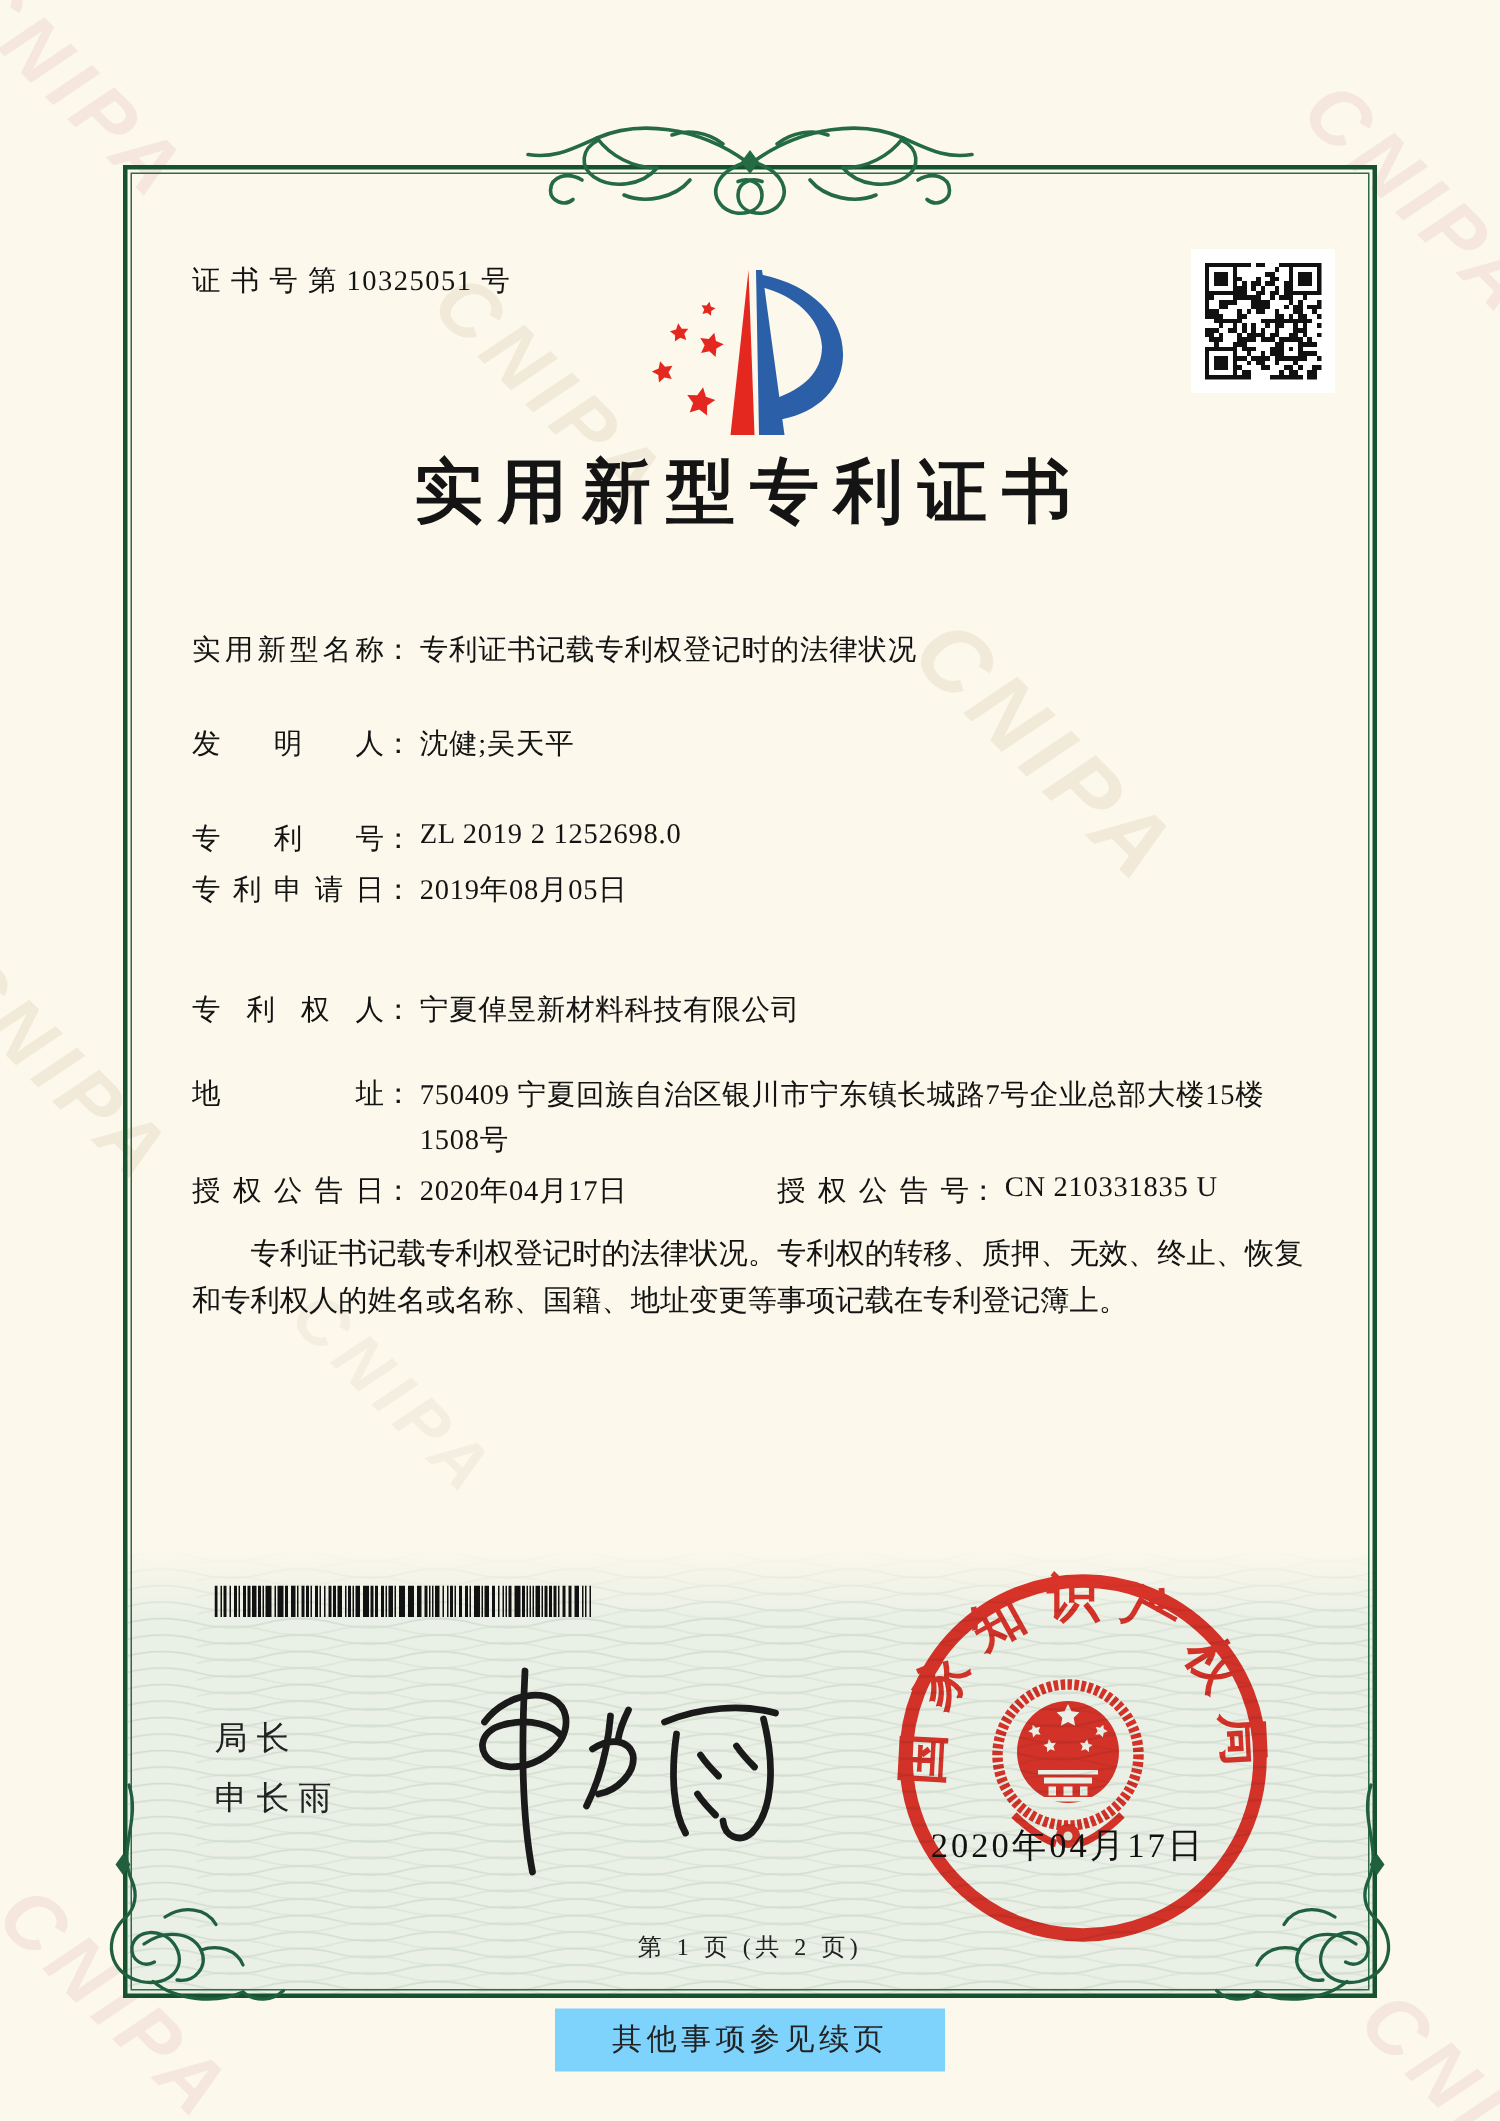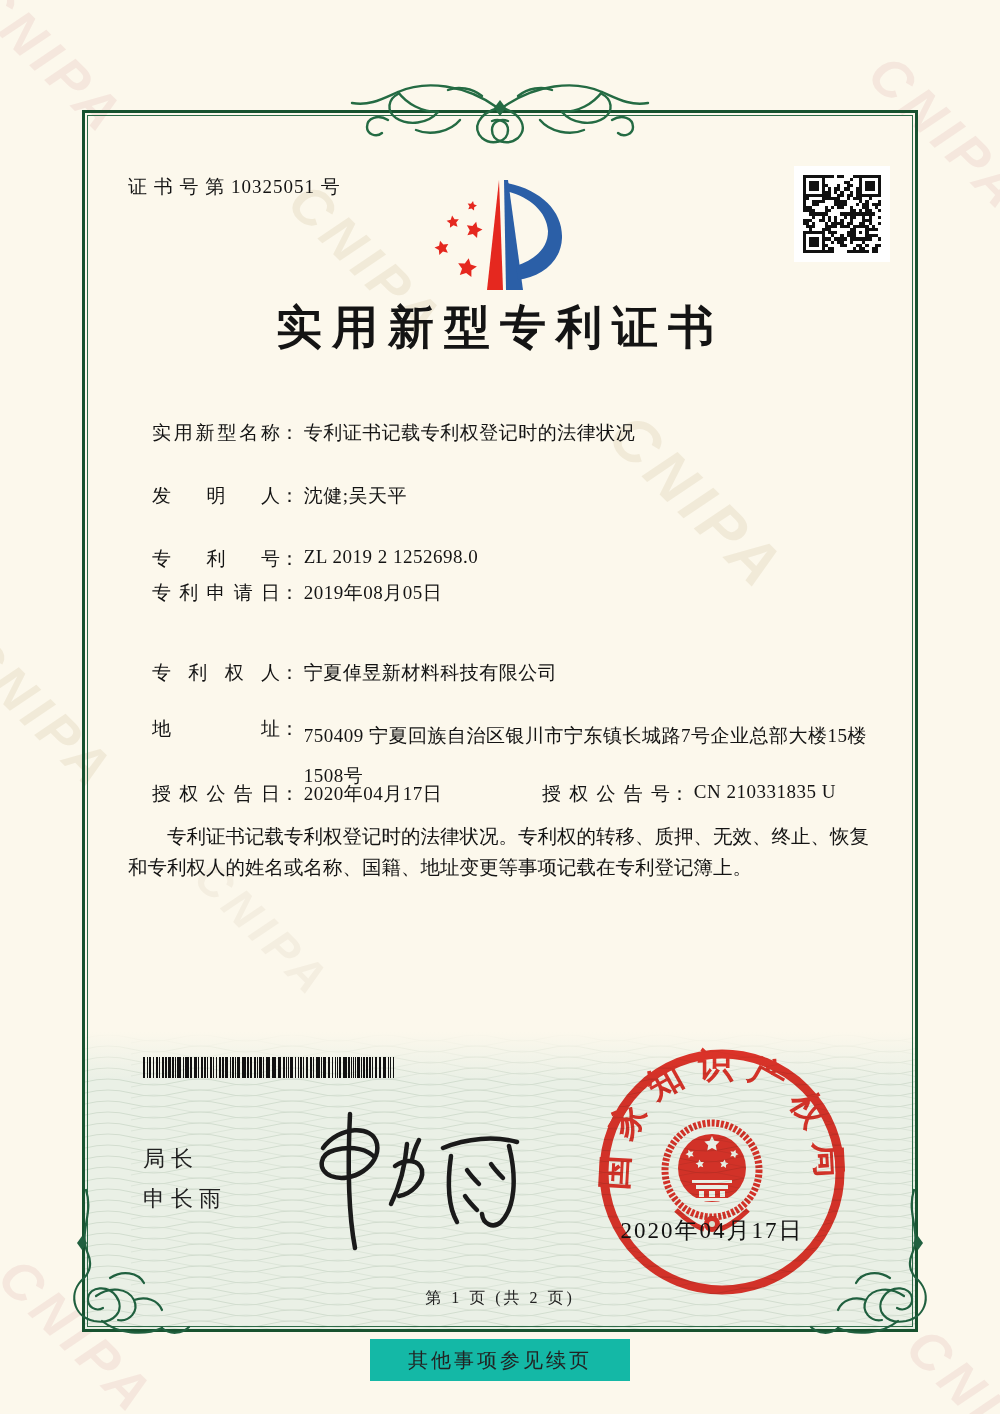--- a/index.html
+++ b/index.html
@@ -38,24 +38,24 @@
   }
   .qrbox svg{position:absolute;left:9px;top:9px;}
   .title{
     position:absolute;left:0;top:297px;width:100%;text-align:center;z-index:2;
     font-size:46px;font-weight:700;letter-spacing:10px;
   }
   
   .frow{position:absolute;left:128px;z-index:2;font-size:19px;}
   .lbl{
     display:inline-block;width:128px;text-align:justify;vertical-align:top;
-    text-align-last:justify;margin-left:24px;-moz-text-align-last:justify;
+    text-align-last:justify;-moz-text-align-last:justify;
   }
   .val{display:inline-block;vertical-align:top;letter-spacing:.5px;}
-  .val.addr{width:588px;line-height:40px;}
+  .val.addr{width:588px;line-height:30px;}
   .grant2{position:absolute;left:390px;top:0;}
   
   .para{
     position:absolute;left:128px;top:822px;width:746px;z-index:2;
     font-size:19.5px;line-height:30.5px;
   }
   .para p{margin:0;text-indent:2em;}
   
   .panel{
     position:absolute;left:85px;top:1032px;width:830px;height:298px;z-index:1;
@@ -77,21 +77,21 @@
   .sealdate{
     position:absolute;left:602px;top:1215px;width:220px;z-index:4;
     text-align:center;font-size:23px;letter-spacing:2px;color:#111;
   }
   .pageinfo{
     position:absolute;left:0;top:1288px;width:100%;text-align:center;z-index:2;
     font-size:16px;letter-spacing:3px;color:#222;
   }
   .contnote{
     position:absolute;left:370px;top:1339px;width:260px;height:42px;z-index:2;
-    background:#14b8a6;text-align:center;line-height:42px;
+    background:#7dd3fc;text-align:center;line-height:42px;
     font-size:20px;letter-spacing:3px;color:#222;
   }
 </style>
 </head>
 <body>
 
 <div class="wm pink" style="left:-50px;top:25px;">CNIPA</div>
 <div class="wm pink" style="left:850px;top:102px;">CNIPA</div>
 <div class="wm" style="left:270px;top:230px;">CNIPA</div>
 <div class="wm" style="left:588px;top:466px;font-size:62px;">CNIPA</div>

